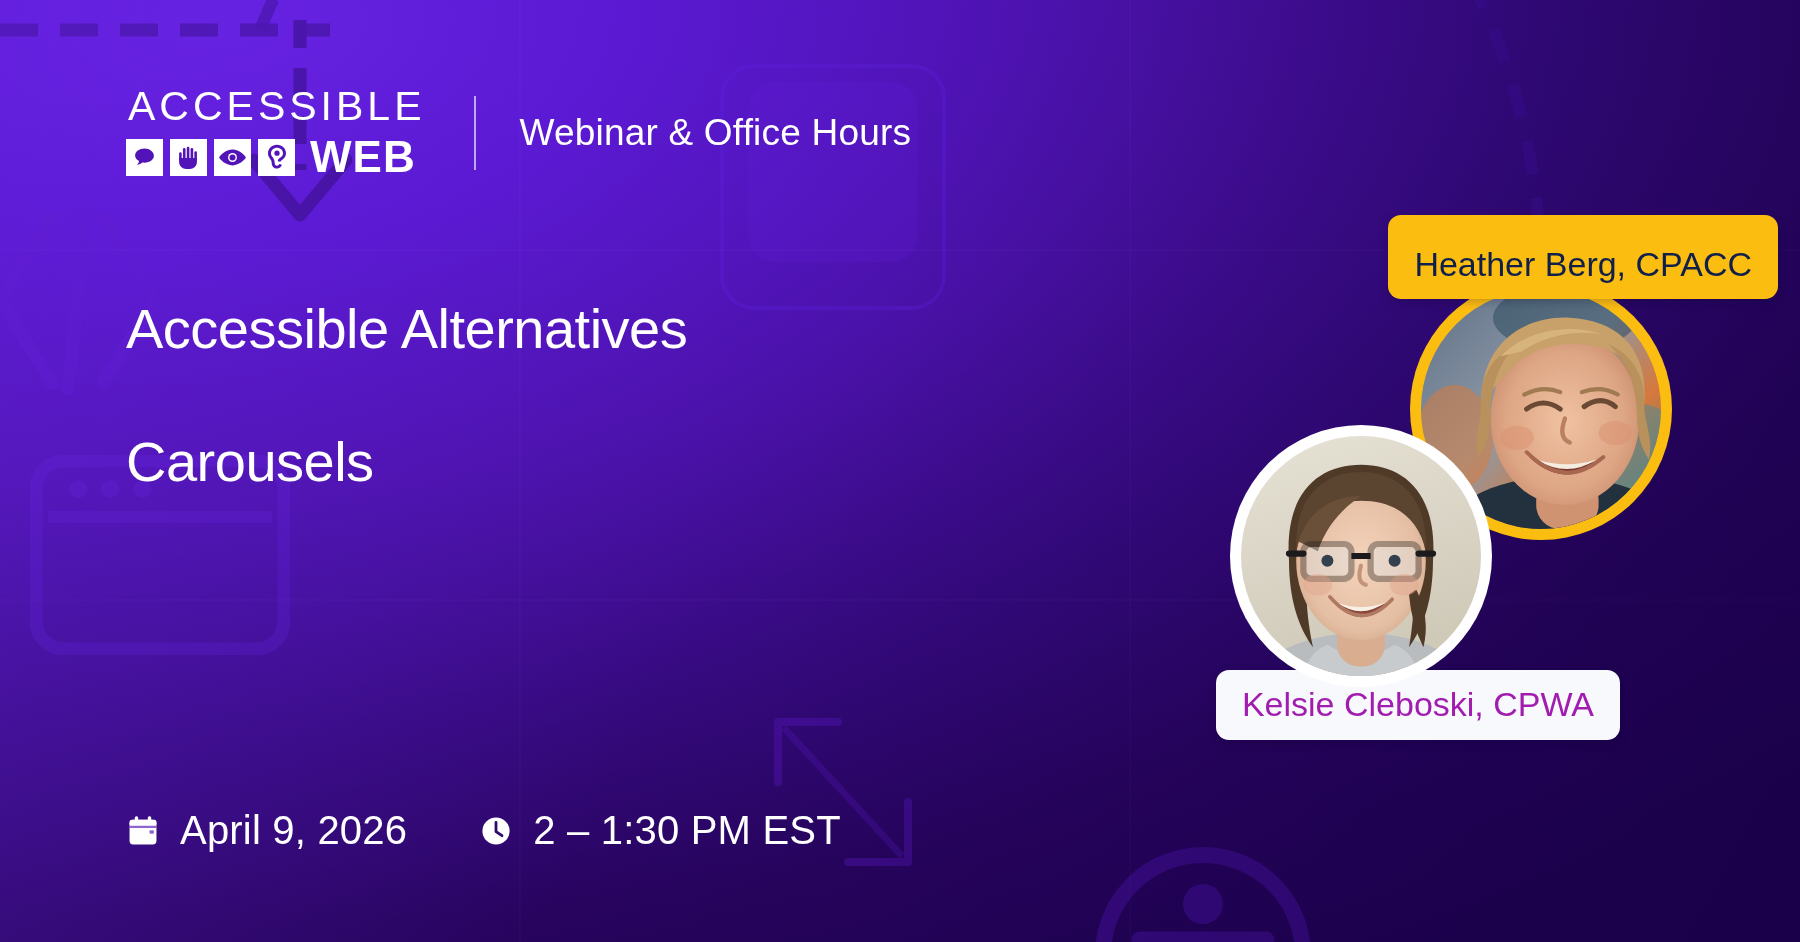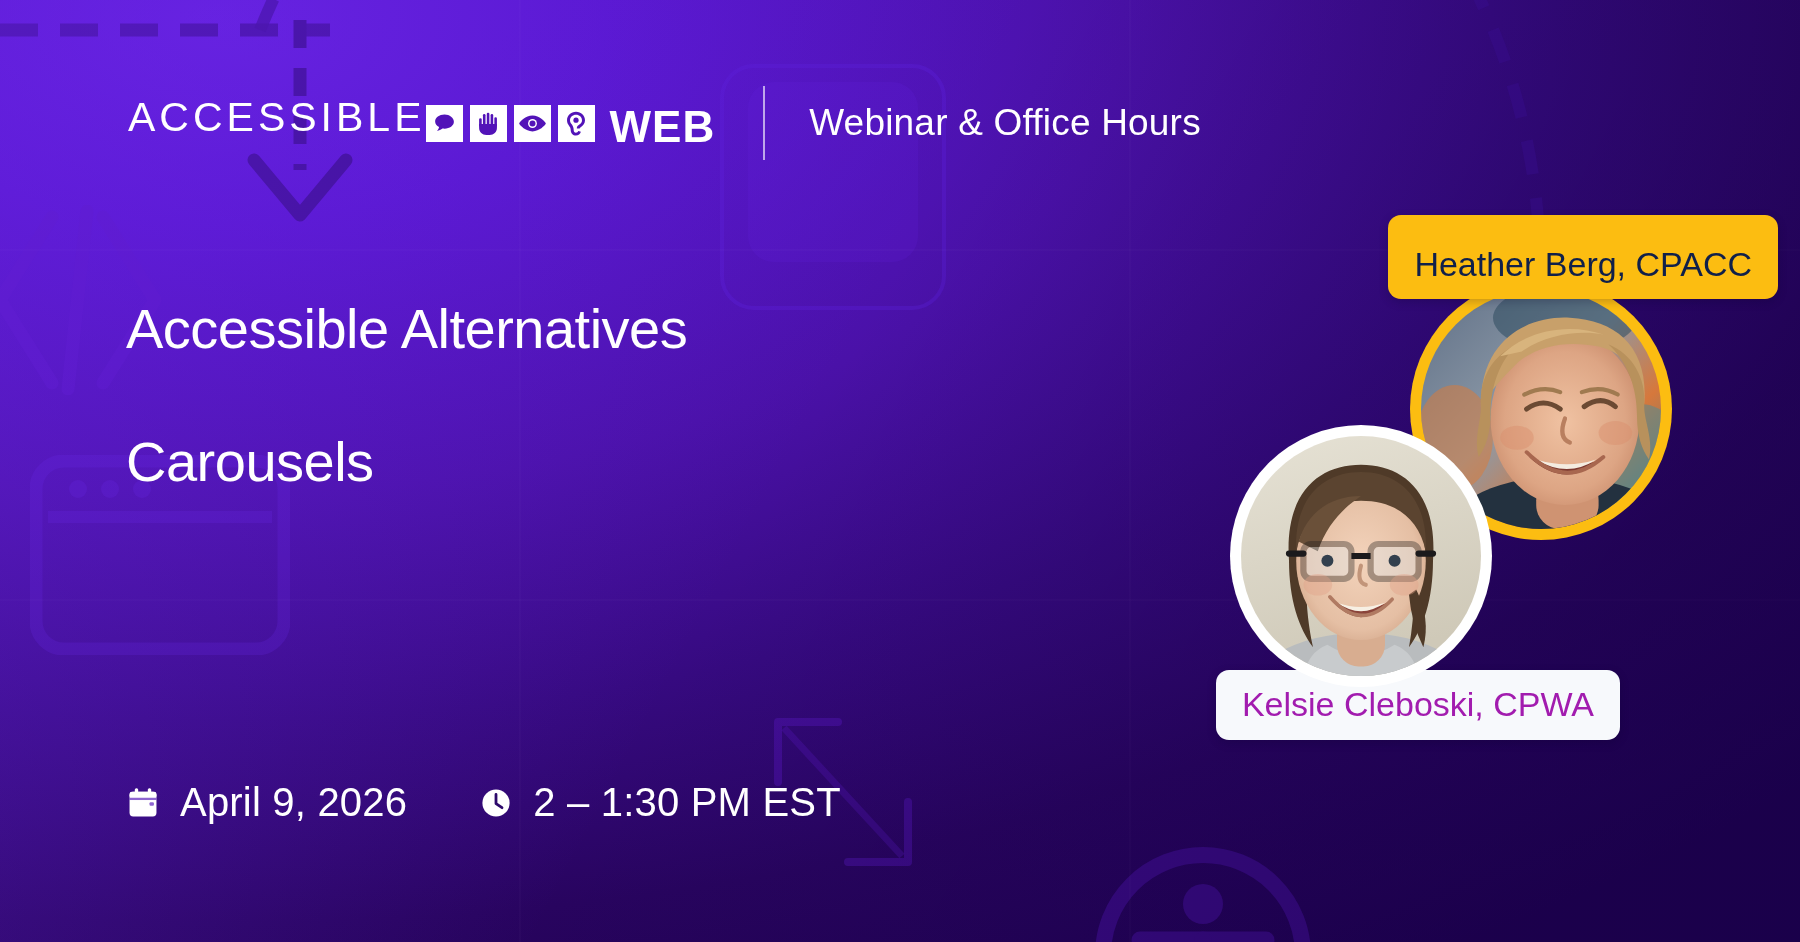--- a/index.html
+++ b/index.html
@@ -25,30 +25,30 @@
     pointer-events:none;
   }
 
   
   .bg-deco { position:absolute; inset:0; overflow:hidden; pointer-events:none; }
   .bg-deco svg { position:absolute; display:block; }
 
   
   .header { position:absolute; left:126px; top:86px; display:flex; align-items:center; gap:0; z-index:5; }
 
-  .logo { display:flex; flex-direction:row; align-items:flex-start; }
+  .logo { display:flex; flex-direction:column; align-items:flex-start; }
   .logo-word {
     color:#ffffff;
     font-size:41px;
     letter-spacing:4.0px;
     font-weight:400;
     line-height:1;
     padding-left:2px;
   }
-  .logo-row2 { display:flex; gap:7px; margin-top:8px; }
+  .logo-row2 { display:flex; align-items:center; gap:7px; margin-top:8px; }
   .logo-icons { display:flex; gap:7px; }
   .logo-ico {
     width:37px; height:37px;
     background:#ffffff;
     display:flex; align-items:center; justify-content:center;
   }
   .logo-ico svg { display:block; }
   .logo-web {
     color:#ffffff;
     font-size:44px;
@@ -84,21 +84,21 @@
     z-index:5;
   }
 
   
   .meta {
     position:absolute;
     left:126px; top:780px;
     display:flex; align-items:center; gap:72px;
     z-index:5;
   }
-  .meta-item { display:flex; align-items:center; gap:20px; }
+  .meta-item { display:flex; align-items:center; gap:20px;margin-top:28px; }
   .meta-item .ico { display:flex; align-items:center; justify-content:center; width:34px; height:34px; }
   .meta-text { color:#ffffff; font-size:40px; font-weight:400; white-space:nowrap; letter-spacing:.2px; }
 
   
   .speakers { position:absolute; right:0; top:0; width:650px; height:800px; z-index:6; }
 
   .badge {
     position:absolute;
     display:flex; align-items:center;
     border-radius:13px;

